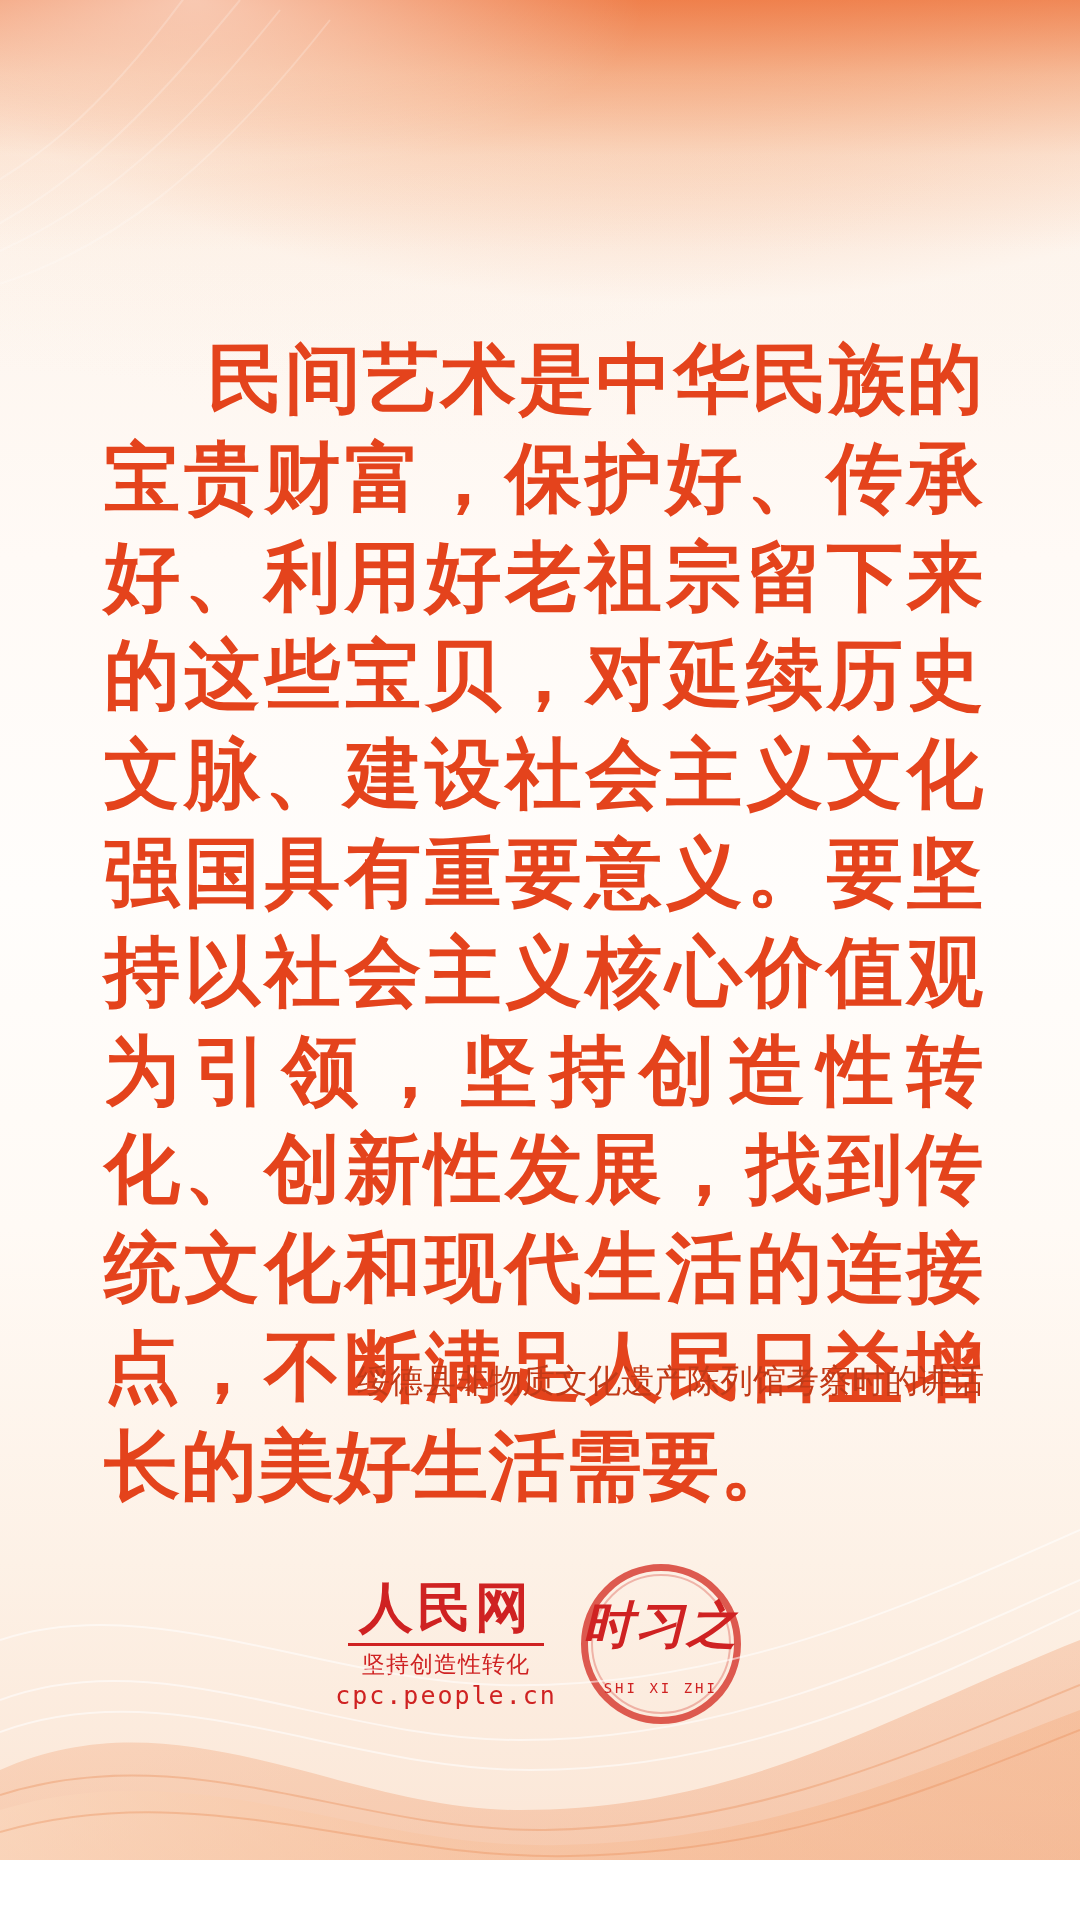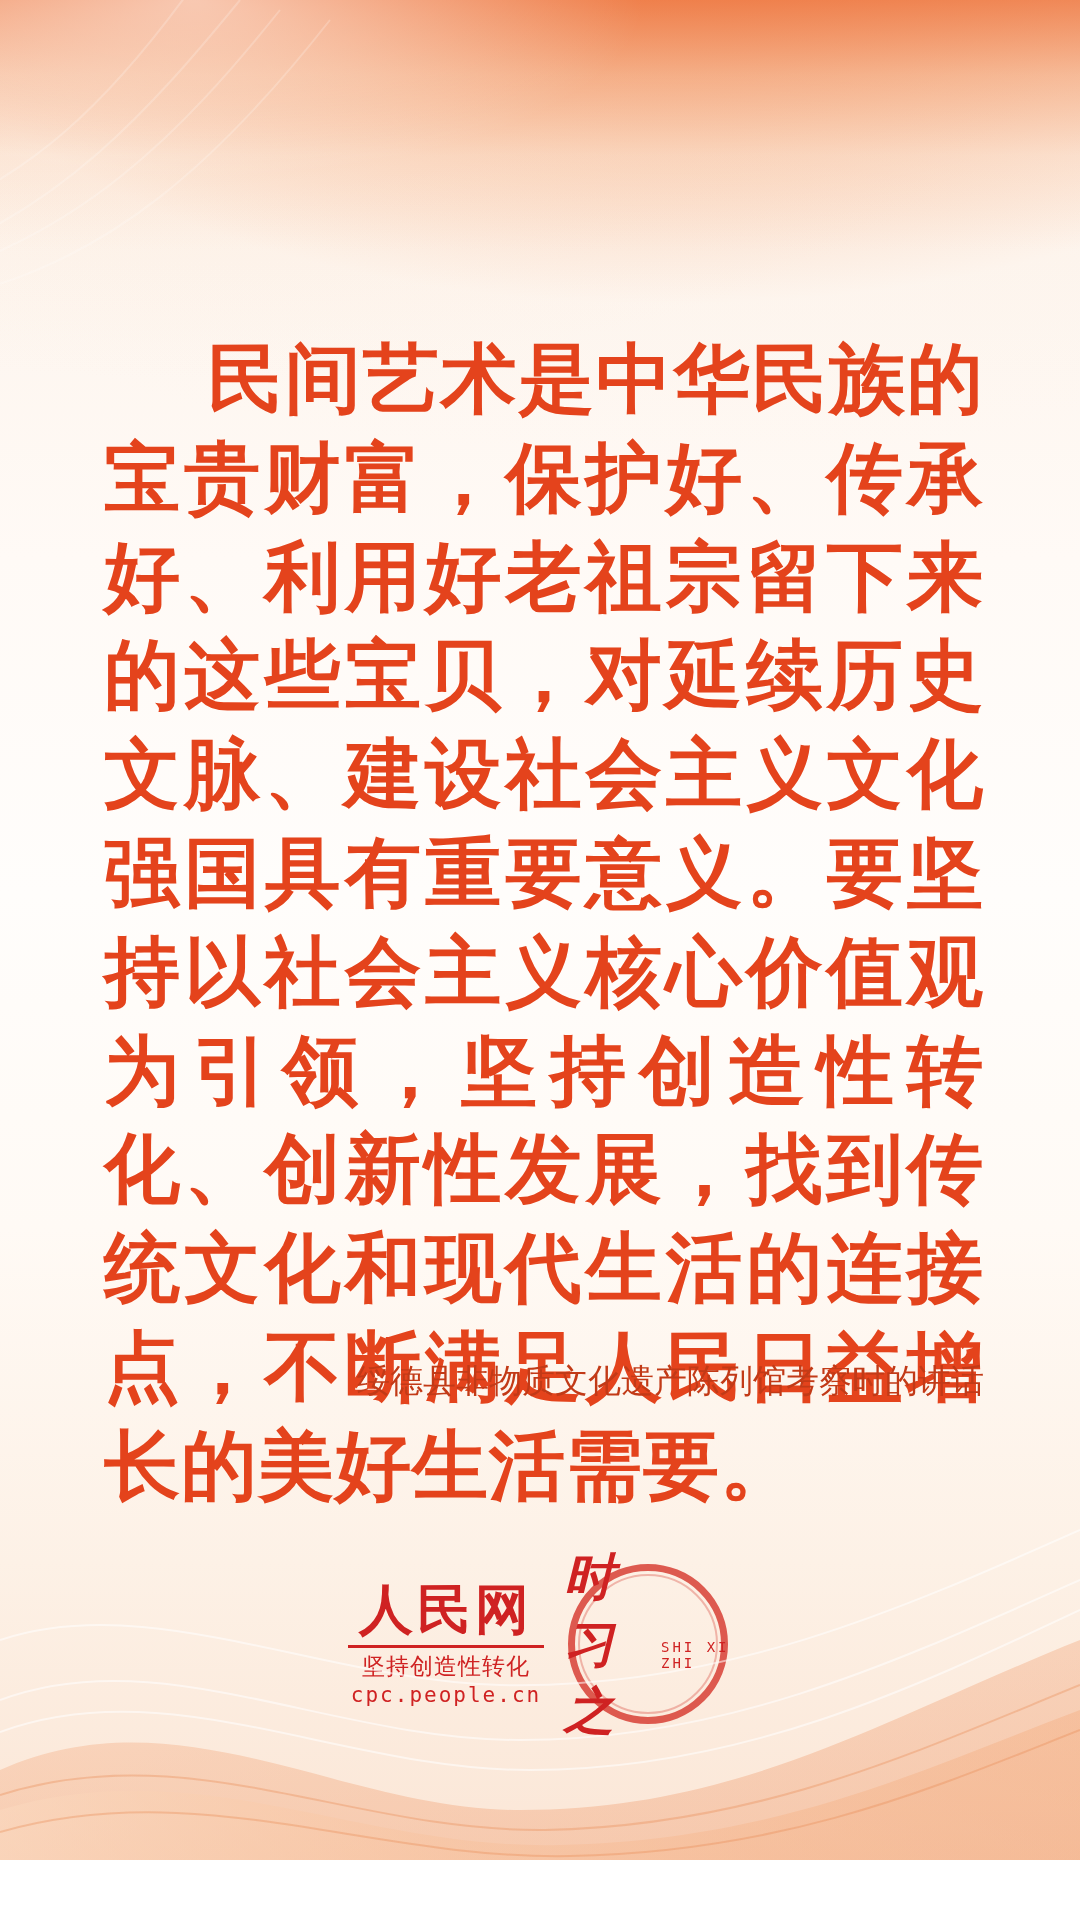--- a/index.html
+++ b/index.html
@@ -112,31 +112,31 @@
     margin: 8px 0 7px;
   }
   .rmw-sub {
     color: #cf2222;
     font-size: 23px;
     letter-spacing: 1px;
     font-family: "DejaVu Sans", "Liberation Sans", sans-serif;
   }
   .rmw-url {
     color: #cf2222;
-    font-size: 21px;
+    font-size: 25px;
     letter-spacing: 2px;
     margin-top: 7px;
     font-family: "DejaVu Sans Mono", "Liberation Mono", monospace;
   }
   .sxz {
     position: relative;
     width: 168px;
     height: 168px;
     display: flex;
-    flex-direction: row;
+    flex-direction: column;
     align-items: center;
     justify-content: center;
   }
   .sxz .ring {
     position: absolute;
     inset: 4px;
     border-radius: 50%;
     border: 7px solid #d8443a;
     opacity: 0.88;
   }

